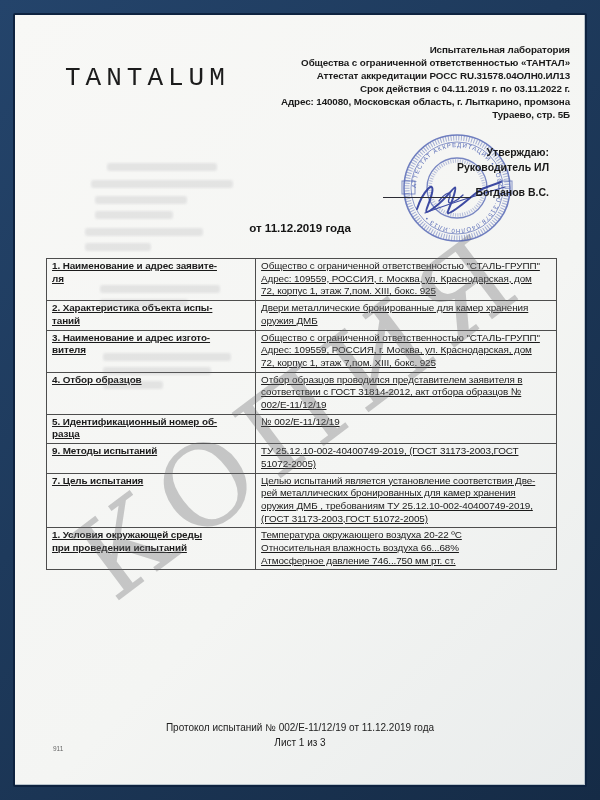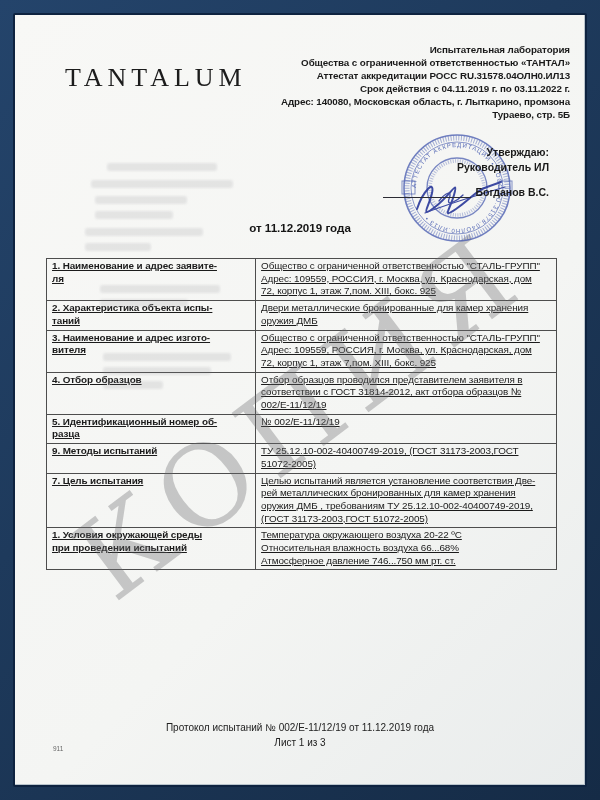--- a/index.html
+++ b/index.html
@@ -4,21 +4,21 @@
 <style>
   html,body{margin:0;padding:0;width:600px;height:800px;overflow:hidden;
     font-family:"Liberation Sans", sans-serif;}
   body{background:#1e3a5c;position:relative;}
   .frame-edge{position:absolute;inset:0;background:linear-gradient(135deg,#24446b 0%,#1e3a5c 40%,#152b46 100%);}
   .page{position:absolute;left:13px;top:13px;right:13px;bottom:13px;
     background:linear-gradient(135deg,#f8f8f6 0%,#f4f5f3 60%,#e9ecec 100%);
     border:2px solid #0e2340;border-radius:2px;overflow:hidden;
     box-shadow:inset -1px -1px 0 #b9c4cc;}
   
-  .logo{position:absolute;left:50px;top:48px;font-family:Liberation Serif, serif;
+  .logo{position:absolute;left:50px;top:48px;font-family:Liberation Mono, monospace;
     font-size:26px;letter-spacing:5px;color:#1c1c1c;}
   .lab-header{position:absolute;left:203px;top:28px;width:352px;text-align:right;
     font-size:9.8px;font-weight:bold;line-height:13px;color:#1a1a1a;letter-spacing:-0.1px;}
   
   .approval{position:absolute;right:36px;top:130px;text-align:right;
     font-size:10.5px;font-weight:bold;line-height:15px;color:#1a1a1a;z-index:6;}
   .sig-row{margin-top:10px;display:flex;justify-content:flex-end;align-items:center;}
   .sig-line{display:inline-block;width:88px;border-bottom:1.5px solid #2b2b33;height:10px;margin-right:4px;}
   
   .stamp{position:absolute;left:383px;top:114px;z-index:4;}

